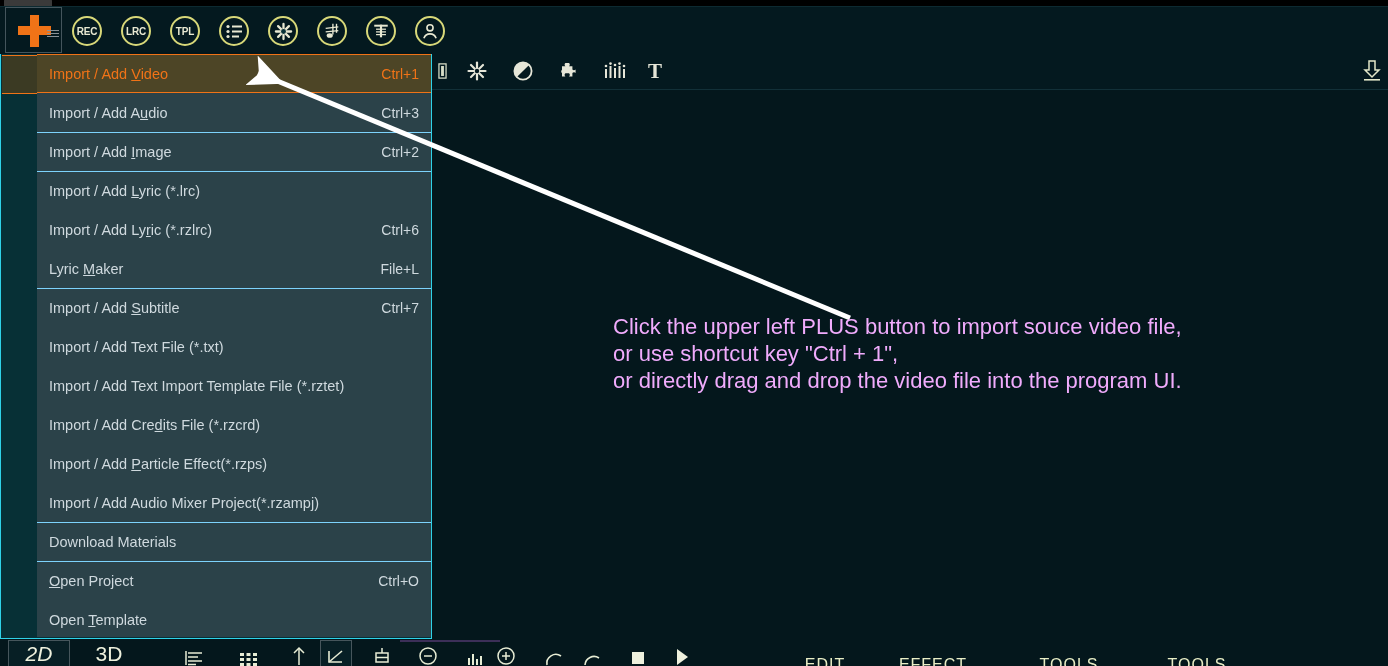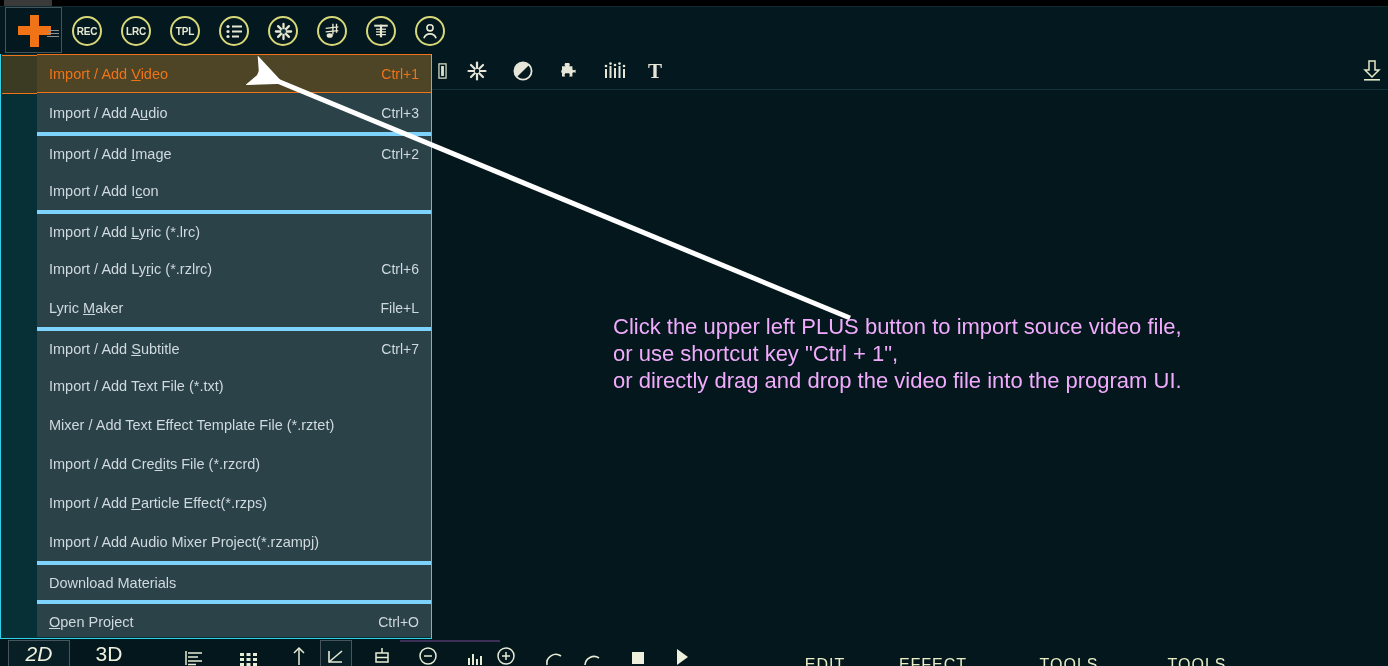--- a/index.html
+++ b/index.html
@@ -73,21 +73,21 @@
     padding-left: 12px; padding-right: 12px;
     color: #cfd9de;
     font-size: 14.5px;
     white-space: nowrap;
   }
   .mi .shortcut {
     margin-left: auto;
     color: #cfd9de;
     font-size: 14px;
   }
-  .mi.sep-top { border-top: 4px solid #7dd3fc; }
+  .mi.sep-top { border-top: 1px solid #7dd3fc; }
   .mi.highlight {
     background: #4d4526;
     border-top: 1px solid #f07317;
     border-bottom: 1px solid #f07317;
     color: #f07317;
     height: 39px;
   }
   .mi.highlight .shortcut { color: #f07317; }
   .mi u { text-decoration: underline; }
 
@@ -299,24 +299,20 @@
           <span class="shortcut">Ctrl+1</span>
         </div>
         <div class="mi">
           <span>Import / Add A<u>u</u>dio</span>
           <span class="shortcut">Ctrl+3</span>
         </div>
         <div class="mi sep-top">
           <span>Import / Add <u>I</u>mage</span>
           <span class="shortcut">Ctrl+2</span>
         </div>
-        <div class="mi">
-          <span>Import / Add I<u>c</u>on</span>
-          <span class="shortcut"></span>
-        </div>
         <div class="mi sep-top">
           <span>Import / Add <u>L</u>yric (*.lrc)</span>
           <span class="shortcut"></span>
         </div>
         <div class="mi">
           <span>Import / Add Ly<u>r</u>ic (*.rzlrc)</span>
           <span class="shortcut">Ctrl+6</span>
         </div>
         <div class="mi">
           <span>Lyric <u>M</u>aker</span>
@@ -324,21 +320,21 @@
         </div>
         <div class="mi sep-top">
           <span>Import / Add <u>S</u>ubtitle</span>
           <span class="shortcut">Ctrl+7</span>
         </div>
         <div class="mi">
           <span>Import / Add Text File (*.txt)</span>
           <span class="shortcut"></span>
         </div>
         <div class="mi">
-          <span>Mixer / Add Text Effect Template File (*.rztet)</span>
+          <span>Import / Add Text Import Template File (*.rztet)</span>
           <span class="shortcut"></span>
         </div>
         <div class="mi">
           <span>Import / Add Cre<u>d</u>its File (*.rzcrd)</span>
           <span class="shortcut"></span>
         </div>
         <div class="mi">
           <span>Import / Add <u>P</u>article Effect(*.rzps)</span>
           <span class="shortcut"></span>
         </div>

